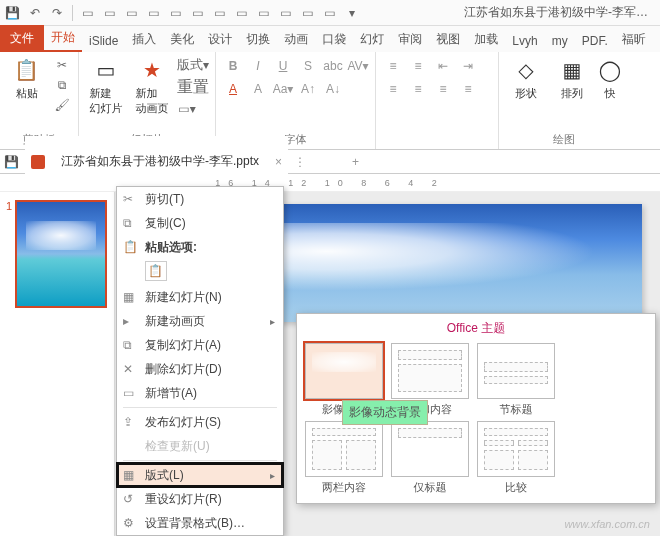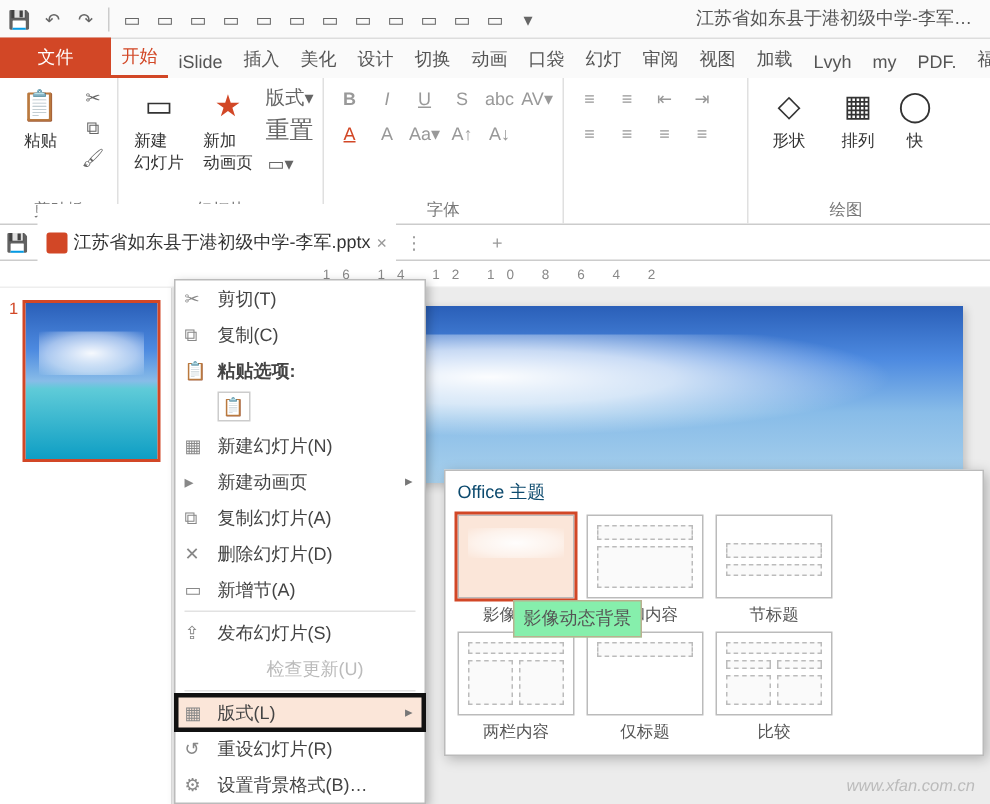--- a/index.html
+++ b/index.html
@@ -3,60 +3,60 @@
 <meta charset="utf-8">
 <style>
   * { margin: 0; padding: 0; box-sizing: border-box; font-family: "Microsoft YaHei", sans-serif; }
   body { width: 660px; height: 536px; background: #fff; overflow: hidden; font-size: 12px; color: #333; position: relative; }
   .qat { height: 26px; background: #fafafa; border-bottom: 1px solid #ddd; display: flex; align-items: center; padding: 0 4px; gap: 4px; }
   .qat .icon { width: 18px; height: 18px; display: flex; align-items: center; justify-content: center; color: #666; font-size: 12px; cursor: pointer; }
   .qat .sep { width: 1px; height: 16px; background: #ccc; margin: 0 2px; }
   .qat .title { margin-left: auto; margin-right: 8px; color: #555; font-size: 12px; }
   .tabs { height: 26px; background: #fafafa; display: flex; align-items: flex-end; }
   .tab { padding: 4px 7px; font-size: 12px; color: #555; cursor: pointer; white-space: nowrap; }
-  .tab.file { background: #d24726; color: #fff; padding: 5px 25px; }
+  .tab.file { background: #d24726; color: #fff; padding: 5px 10px; }
   .tab.active { color: #d24726; border-bottom: 2px solid #d24726; }
   .ribbon { height: 98px; background: #fff; border-bottom: 1px solid #ccc; display: flex; }
   .group { border-right: 1px solid #e0e0e0; padding: 4px 6px 0; display: flex; flex-direction: column; height: 100%; }
   .group-body { flex: 1; display: flex; align-items: flex-start; gap: 4px; }
   .group-label { text-align: center; font-size: 11px; color: #777; padding-bottom: 2px; }
   .big-btn { display: flex; flex-direction: column; align-items: center; width: 42px; cursor: pointer; }
   .big-btn .ico { width: 28px; height: 28px; display: flex; align-items: center; justify-content: center; font-size: 20px; }
   .big-btn span { font-size: 11px; margin-top: 2px; }
   .small-btns { display: flex; flex-direction: column; gap: 2px; }
   .sbtn { width: 20px; height: 18px; display: flex; align-items: center; justify-content: center; color: #666; cursor: pointer; }
   .font-ctl { display: flex; flex-direction: column; gap: 3px; min-width: 140px; }
   .row { display: flex; gap: 3px; align-items: center; }
   .fake { width: 22px; height: 20px; border: 1px solid transparent; display: flex; align-items: center; justify-content: center; color: #999; cursor: pointer; font-size: 12px; }
   .doc-tabs { height: 24px; border-bottom: 1px solid #ccc; display: flex; align-items: center; padding: 0 4px; gap: 6px; }
-  .doc-tab { display: flex; align-items: center; gap: 4px; padding: 17px 6px; font-size: 12px; cursor: pointer; }
+  .doc-tab { display: flex; align-items: center; gap: 16px; padding: 17px 6px; font-size: 12px; cursor: pointer; }
   .doc-tab.active { background: #fff; }
   .doc-tab .ppt-ico { width: 14px; height: 14px; background: #d24726; border-radius: 2px; }
   .close { color: #999; cursor: pointer; font-size: 12px; }
   .ruler { height: 18px; background: #fff; border-bottom: 1px solid #eee; display: flex; align-items: center; justify-content: center; font-size: 9px; color: #888; letter-spacing: 8px; }
   .workspace { position: relative; height: 344px; display: flex; }
   .thumb-pane { width: 115px; border-right: 1px solid #ddd; padding: 8px 6px; }
   .thumb-wrap { display: flex; gap: 3px; }
   .thumb-num { font-size: 11px; color: #d24726; }
   .thumb { width: 92px; height: 108px; border: 2px solid #d24726; background: linear-gradient(to bottom, #2a5fb8 0%, #4d8ae0 30%, #88bce8 50%, #5fcbd8 55%, #0e9ec4 100%); position: relative; }
   .thumb::after { content: ""; position: absolute; top: 18%; left: 10%; right: 10%; height: 28%; background: radial-gradient(ellipse at center, rgba(255,255,255,0.95) 0%, rgba(255,255,255,0.5) 60%, transparent 100%); }
   .slide-area { flex: 1; background: #ececec; position: relative; overflow: hidden; }
   .slide { position: absolute; top: 12px; left: 30px; right: 18px; height: 118px; background: linear-gradient(to bottom, #2a5fb8 0%, #4d8ae0 30%, #88bce8 60%, #a8d0ec 100%); box-shadow: 2px 2px 6px rgba(0,0,0,.2); }
   .slide::after { content: ""; position: absolute; top: 16%; left: 5%; right: 5%; height: 60%; background: radial-gradient(ellipse at 35% 40%, rgba(255,255,255,0.98) 0%, rgba(255,255,255,0.7) 30%, transparent 65%); }
   
   .ctx { position: absolute; top: 186px; left: 116px; width: 168px; background: #fff; border: 1px solid #bbb; box-shadow: 2px 2px 6px rgba(0,0,0,.25); z-index: 5; }
   .ctx-item { display: flex; align-items: center; height: 24px; padding: 0 8px 0 28px; font-size: 12px; color: #444; cursor: pointer; position: relative; }
   .ctx-item.hi { background: #fbe6d9; outline: 3px solid #111; outline-offset: -2px; }
-  .ctx-item.dis { color: #bbb; justify-content: center; }
+  .ctx-item.dis { color: #bbb; }
   .ctx-item .ci { position: absolute; left: 6px; width: 16px; font-size: 12px; color: #888; }
   .ctx-item .arrow { margin-left: auto; color: #777; font-size: 10px; }
   .ctx-sep { height: 1px; background: #e2e2e2; margin: 2px 6px; }
   
   .flyout { position: absolute; top: 313px; left: 296px; right: 4px; background: #fff; border: 1px solid #bbb; box-shadow: 2px 2px 8px rgba(0,0,0,.25); padding: 6px 8px 8px; z-index: 4; }
-  .flyout-title { font-size: 12px; color: #0c4a6e; margin-bottom: 6px; }
+  .flyout-title { font-size: 12px; color: #be185d; margin-bottom: 6px; text-align: center; }
   .layouts { display: grid; grid-template-columns: repeat(4, 78px); column-gap: 8px; row-gap: 4px; }
   .layout { display: flex; flex-direction: column; align-items: center; gap: 3px; cursor: pointer; }
   .layout.sel .lprev { outline: 2px solid #d24726; background: #fbe6d9; }
   .lprev { width: 78px; height: 56px; border: 1px solid #bbb; background: #fff; position: relative; }
   .lprev .inner { position: absolute; border: 1px dashed #bbb; background: #fafafa; }
   .layout-thumb { background: linear-gradient(to bottom, #2a5fb8 0%, #4d8ae0 30%, #88bce8 55%, #5fcbd8 60%, #0e9ec4 100%); }
   .layout-thumb::after { content: ""; position: absolute; top: 14%; left: 8%; right: 8%; height: 38%; background: radial-gradient(ellipse at center, rgba(255,255,255,0.95) 0%, rgba(255,255,255,0.5) 60%, transparent 100%); }
   .layout-label { font-size: 11px; color: #555; }
   .tooltip { position: absolute; top: 400px; left: 342px; background: #86efac; border: 1px solid #b9b190; padding: 3px 6px; font-size: 12px; color: #555; z-index: 6; }
   .watermark { position: absolute; bottom: 6px; right: 10px; font-size: 11px; color: #bbb; font-style: italic; }

